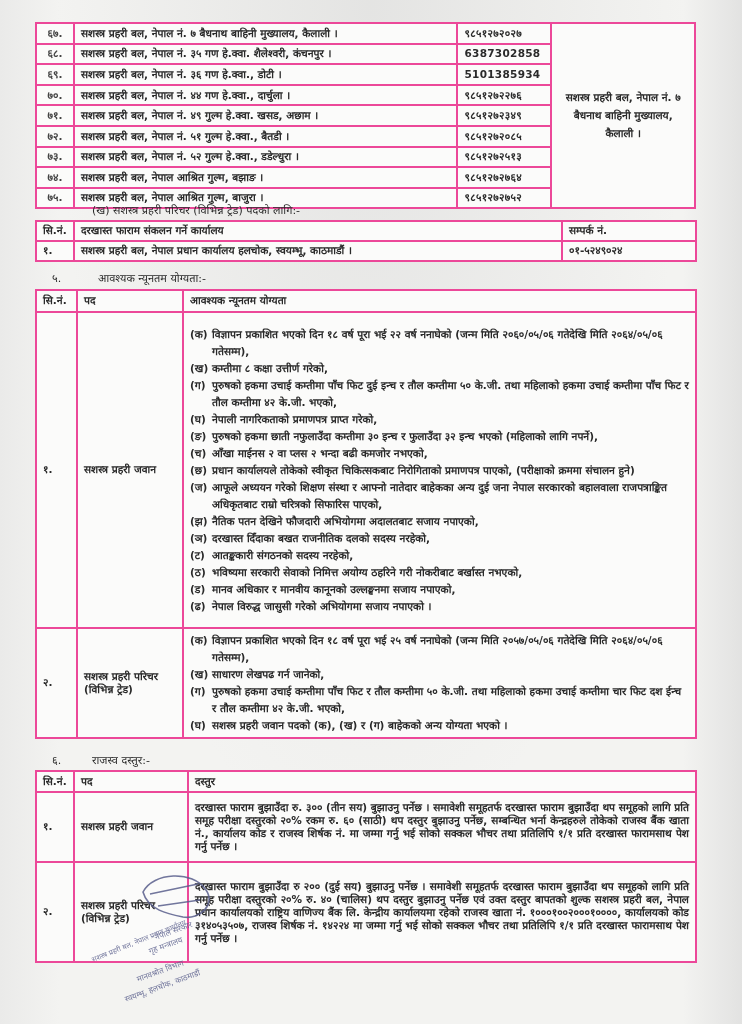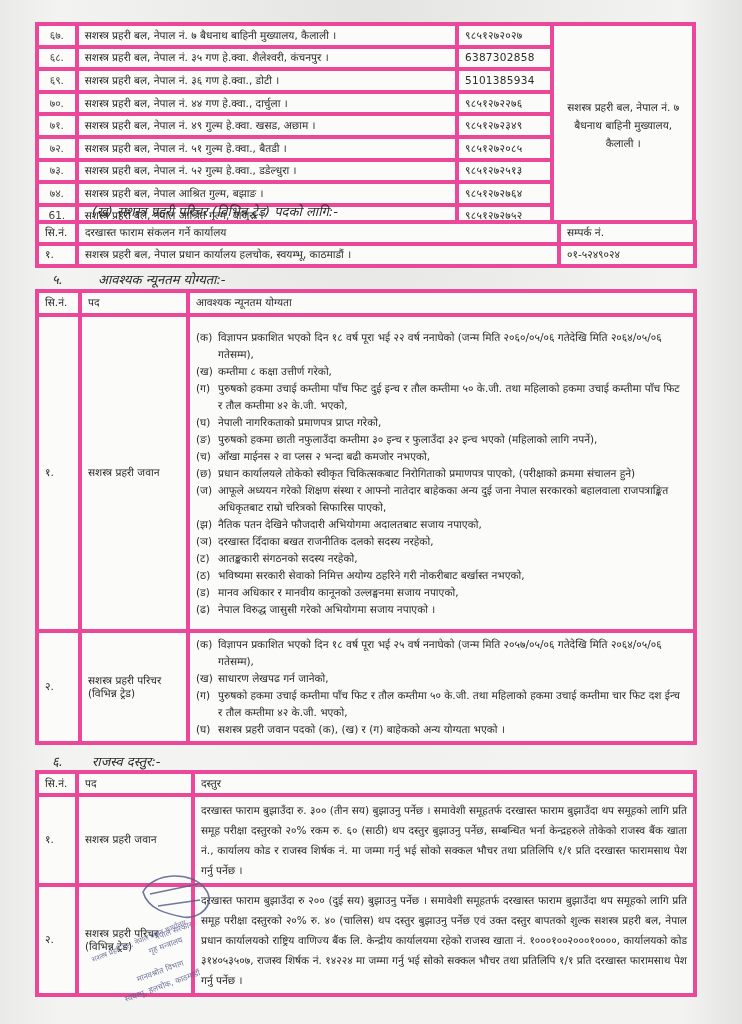--- a/index.html
+++ b/index.html
@@ -10,47 +10,47 @@
     color:#2a2a2a;
   }
   .page-shade {
     position:absolute; left:0; top:0; width:742px; height:1024px;
     background:
       radial-gradient(ellipse at 50% 0%, rgba(200,200,200,0.35), rgba(255,255,255,0) 60%),
       linear-gradient(to right, rgba(225,225,225,0.5), rgba(250,250,248,0) 8%, rgba(250,250,248,0) 92%, rgba(215,215,215,0.6));
     pointer-events:none;
   }
   table { border-collapse:collapse; position:absolute; background:#fbfbfa; }
-  td, th { border:4px solid #ec4899; font-weight:normal; padding:0 6px; font-size:10.5px; line-height:1.25; vertical-align:middle; }
+  td, th { border:2px solid #ec4899; font-weight:bold; padding:0 6px; font-size:10.5px; line-height:1.25; vertical-align:middle; }
   .c { text-align:left; }
 
   
   #dist-table { left:35px; top:22px; width:661px; }
   #dist-table td { height:18.6px; white-space:nowrap; overflow:hidden; }
   #dist-table .sn { width:24px; text-align:center; color:#444; }
   #dist-table .off { width:370px; }
   #dist-table .ph { width:80px; text-align:left; letter-spacing:0.3px; }
   #dist-table .hq { width:130px; text-align:center; white-space:normal; line-height:1.7; font-size:10.5px; }
 
-  .heading { position:absolute; font-size:13px; white-space:nowrap;font-style:italic; }
+  .heading { position:absolute; font-size:11px; white-space:nowrap; }
 
   #kha-table { left:35px; top:220px; width:662px; }
   #kha-table td { height:18px; }
 
   #qual-table { left:35px; top:289px; width:662px; }
   #qual-table td { vertical-align:middle; }
   #qual-table .h td { height:20px; }
   .qlist { padding:3px 0 3px 0; }
   .qitem { display:flex; font-size:10.5px; line-height:17px; }
   .qitem .lbl { flex:0 0 22px; }
   .qitem .txt { flex:1; }
 
   #fee-table { left:35px; top:770px; width:662px; }
   #fee-table .h td { height:19px; }
-  .fee-text { font-size:10.5px; line-height:20px; padding:3px 6px; text-align:justify; }
+  .fee-text { font-size:10.5px; line-height:13px; padding:3px 6px; text-align:justify; }
 
   .stamp {
     position:absolute; left:88px; top:862px; width:150px; height:160px; pointer-events:none;
   }
 </style>
 </head>
 <body>
 
 <div class="page-shade"></div>
 
@@ -91,21 +91,21 @@
       <td class="sn">७३.</td>
       <td class="off">सशस्त्र प्रहरी बल, नेपाल नं. ५२ गुल्म हे.क्वा., डडेल्धुरा ।</td>
       <td class="ph">९८५१२७२५१३</td>
     </tr>
     <tr>
       <td class="sn">७४.</td>
       <td class="off">सशस्त्र प्रहरी बल, नेपाल आश्रित गुल्म, बझाङ ।</td>
       <td class="ph">९८५१२७२७६४</td>
     </tr>
     <tr>
-      <td class="sn">61.</td>
+      <td class="sn">७५.</td>
       <td class="off">सशस्त्र प्रहरी बल, नेपाल आश्रित गुल्म, बाजुरा ।</td>
       <td class="ph">९८५१२७२७५२</td>
     </tr>
   </tbody>
 </table>
 
 <div class="heading" style="left:92px; top:202px;">(ख) सशस्त्र प्रहरी परिचर (विभिन्न ट्रेड) पदको लागि:-</div>
 <table id="kha-table">
   <tbody>
     <tr>

